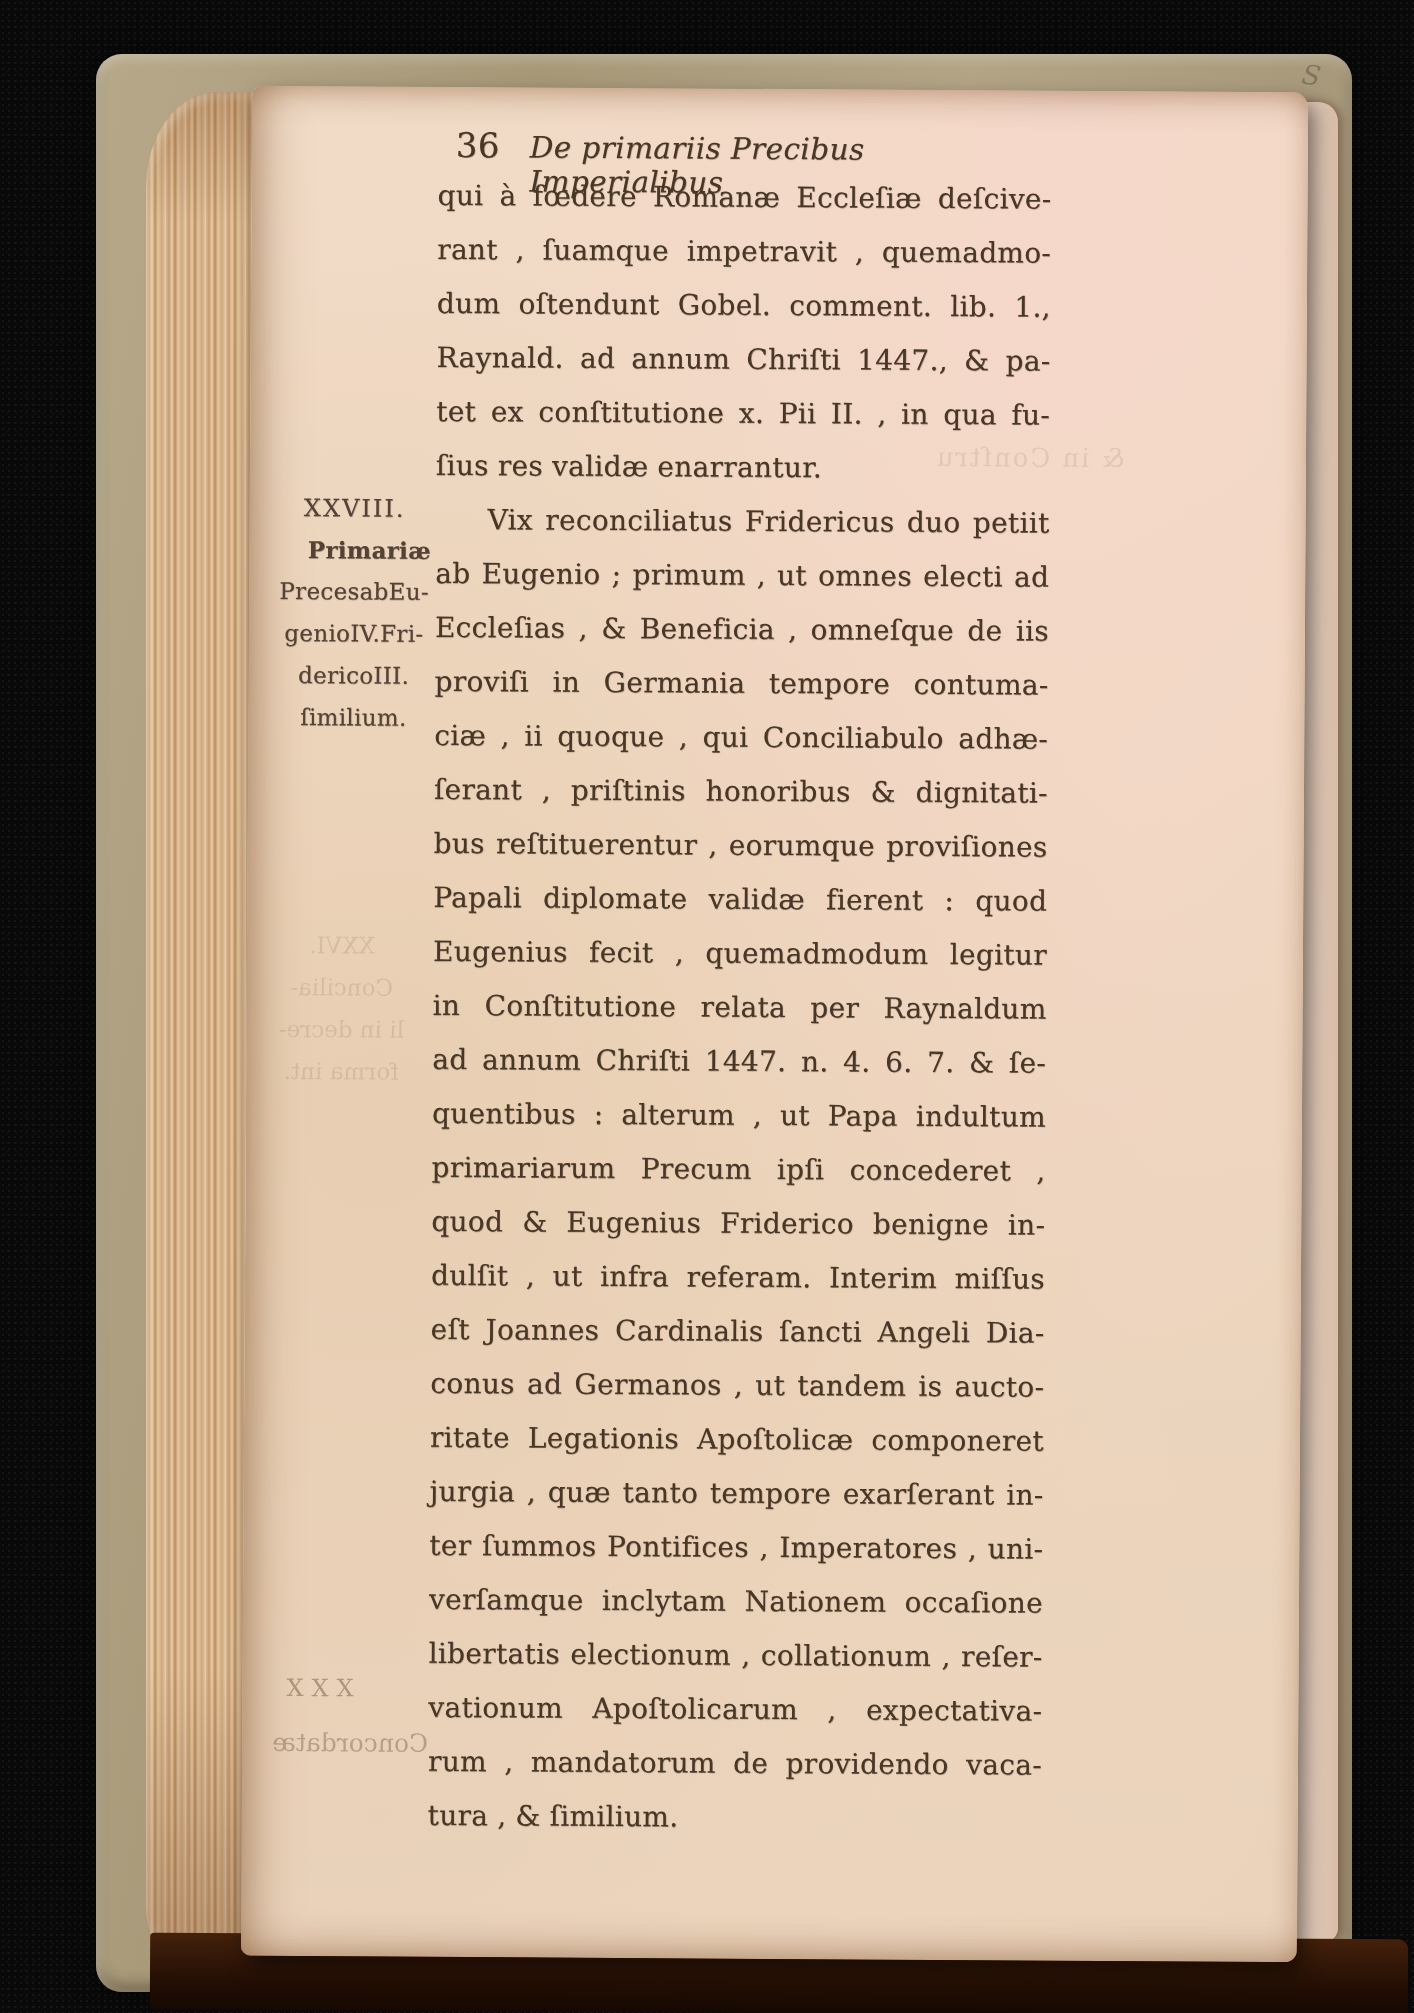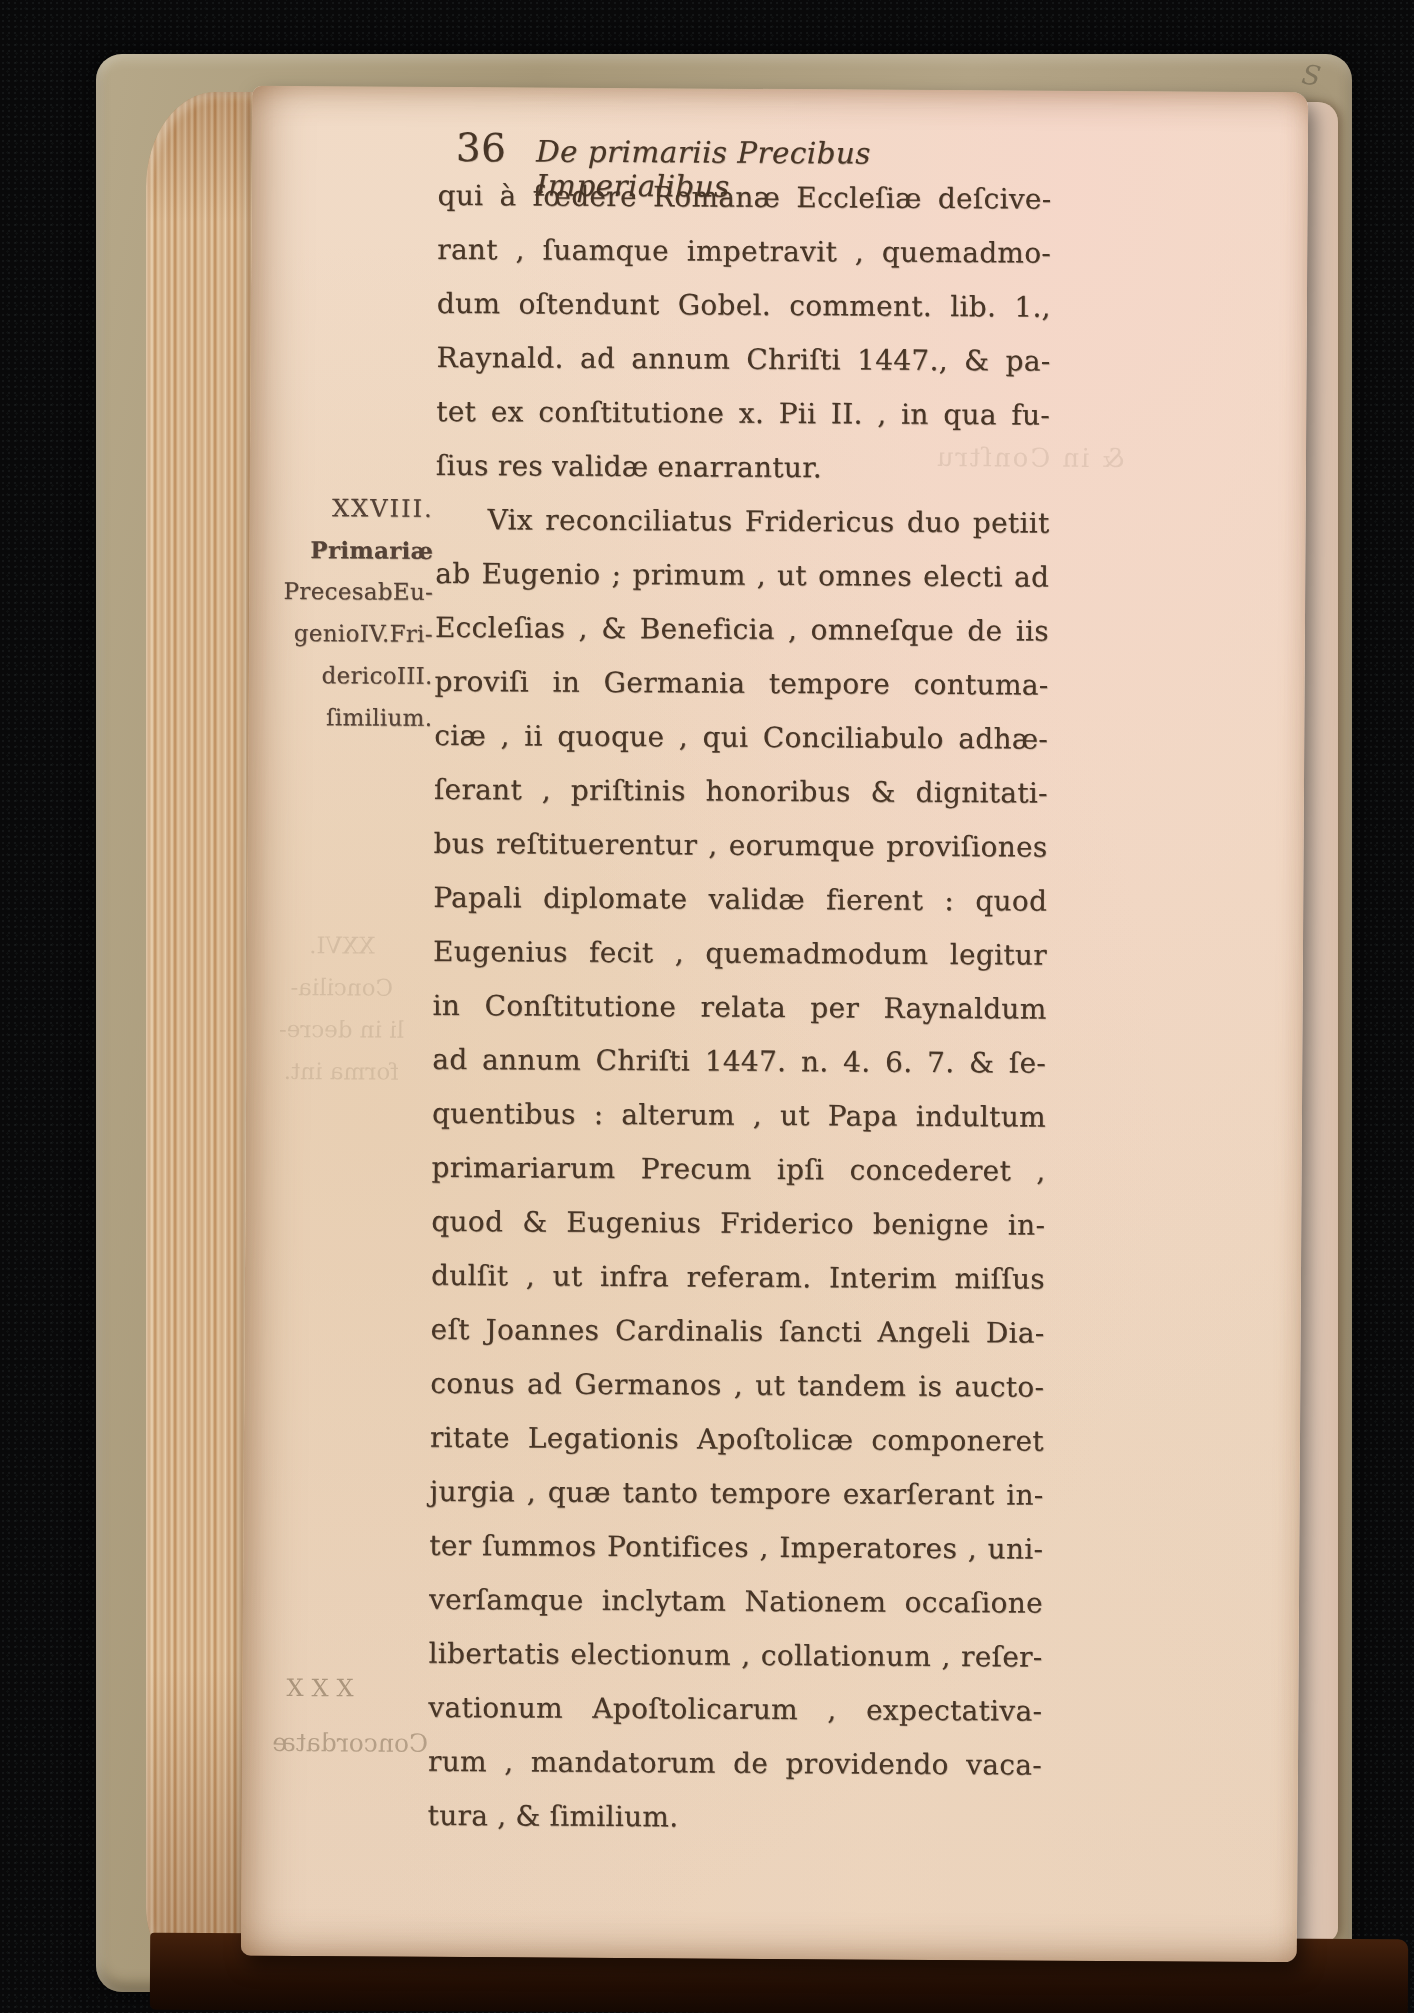--- a/index.html
+++ b/index.html
@@ -71,31 +71,31 @@
       inset -14px 0 30px -18px rgba(150,100,60,0.32),
       inset 0 -26px 40px -24px rgba(120,75,40,0.45),
       6px 10px 20px rgba(0,0,0,0.5);
   }
 
   
   .text-col { position:absolute; left:186px; top:38px; width:614px; color:#483627; }
   .ink { text-shadow:0.4px 0.6px 0.8px rgba(55,38,22,0.5); letter-spacing:0.3px; }
 
   .page-header { display:flex; align-items:baseline; gap:30px; padding-left:18px; height:54px; }
-  .page-num  { font-size:39px; }
+  .page-num  { font-size:34px; }
   .header-title { font-style:italic; font-size:29.5px; letter-spacing:0.4px; }
 
   .para { font-size:28px; }
   .tline { display:flex; justify-content:space-between; align-items:baseline; height:54px; white-space:nowrap; }
   .tline.end { justify-content:flex-start; gap:0.32em; }
   .tline.indent { padding-left:52px; }
 
   
   .margin-note { position:absolute; left:26px; top:408px; width:158px; color:#554237; }
-  .mline { display:flex; justify-content:flex-end; align-items:baseline; height:42px; font-size:23px; white-space:nowrap; }
+  .mline { display:flex; justify-content:center; align-items:baseline; height:42px; font-size:23px; white-space:nowrap; }
   .margin-note .mline:first-child { font-size:24px; letter-spacing:2px; }
   .margin-note .mline:nth-child(2) { padding-left:30px;font-weight:bold; }
 
   
   .bleed { position:absolute; color:#6f5c44; }
   .bleed-mid { left:16px; top:846px; width:158px; opacity:0.16; font-size:23px; transform:scaleX(-1); }
   .bline { display:block; height:42px; text-align:center; white-space:nowrap; }
   .bleed-right { left:545px; top:352px; width:330px; opacity:0.13; font-size:26px;
                  letter-spacing:2px; transform:scaleX(-1); white-space:nowrap; }
   .bleed-xxx  { left:44px; top:1588px; width:160px; opacity:0.5; font-size:24px; letter-spacing:8px; white-space:nowrap; }

